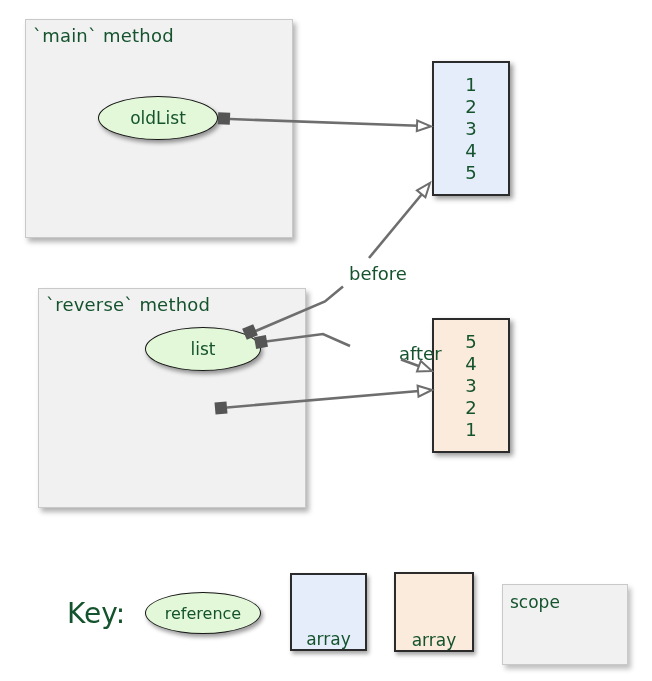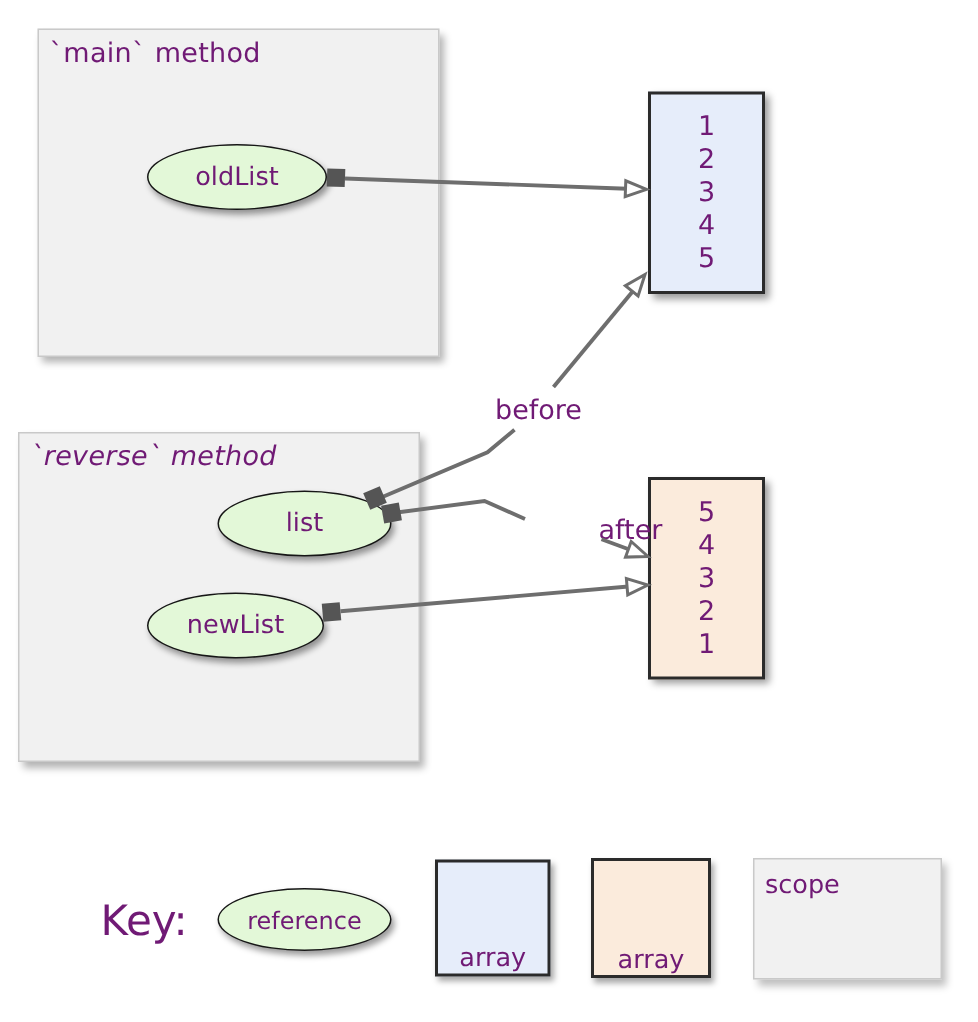--- a/index.html
+++ b/index.html
@@ -1,33 +1,33 @@
 <!DOCTYPE html>
 <html style="--scope_fill: #f1f1f1; --scope_border: #c9c9c9; --reference_fill: #e3f8d8; --array_blue_fill: #e6edfa; --array_orange_fill: #fbebdc; --array_border: #2b2b2b; --arrow_gray: #6e6e6e; --connector_gray: #555555; --text: #111111;"><head>
 <meta charset="utf-8">
 <style>
   html, body { margin:0; padding:0; background:#ffffff; }
   .canvas {
     position: relative;
     width: 652px; height: 681px;
     background: #ffffff;
     font-family: "DejaVu Sans", "Liberation Sans", sans-serif;
-    color: #701a75;
+    color: #14532d;
     overflow: hidden;
   }
   
   .scope-box {
     position: absolute;
     box-sizing: border-box;
     background: var(--scope_fill, #f1f1f1);
     border: 1px solid var(--scope_border, #c9c9c9);
     box-shadow: 3px 4px 5px rgba(0,0,0,0.30);
   }
   .scope-main    { left:25px; top:19px;  width:268px; height:219px; }
-  .scope-reverse { left:12px; top:288px; width:268px; height:220px;font-style:italic; }
+  .scope-reverse { left:38px; top:288px; width:268px; height:220px; }
   .scope-title { padding: 5px 0 0 7px; font-size: 18px; letter-spacing: 0.2px; }
 
   
   .ellipse {
     position: absolute;
     box-sizing: border-box;
     background: var(--reference_fill, #e3f8d8);
     border: 1.5px solid #161616;
     border-radius: 50%;
     display: flex; align-items: center; justify-content: center;
@@ -46,21 +46,21 @@
     border: 2px solid var(--array_border, #2b2b2b);
     box-shadow: 3px 3px 5px rgba(0,0,0,0.40);
     display: flex; align-items: center; justify-content: center;
   }
   .array-blue   { left:432px; top:61px;  background: var(--array_blue_fill, #e6edfa); }
   .array-orange { left:432px; top:318px; background: var(--array_orange_fill, #fbebdc); }
   .array-values { text-align: center; font-size: 18px; line-height: 22px; }
 
   
   .annot { position: absolute; font-size: 18px; }
-  .annot-before { left: 330px; top: 263px; }
+  .annot-before { left: 349px; top: 263px; }
   .annot-after  { left: 357px; top: 343px; margin-left: 42px; }
 
   
   .overlay { position:absolute; left:0; top:0; pointer-events:none; z-index:5; }
   .overlay line, .overlay polyline {
     stroke: var(--arrow_gray, #6e6e6e); stroke-width: 2.6; fill: none;
   }
   .overlay .head {
     fill: #ffffff; stroke: var(--arrow_gray, #6e6e6e); stroke-width: 2; stroke-linejoin: miter;
   }
@@ -72,21 +72,21 @@
   .key-box {
     position:absolute; box-sizing:border-box;
     border: 2px solid var(--array_border, #2b2b2b);
     box-shadow: 2px 3px 4px rgba(0,0,0,0.35);
     display:flex; align-items:flex-end; justify-content:center;
     font-size: 17px;
   }
   .key-blue   { left:290px; top:573px; width:77px; height:78px; background: var(--array_blue_fill, #e6edfa); }
   .key-orange { left:394px; top:572px; width:80px; height:80px; background: var(--array_orange_fill, #fbebdc); }
   .key-scope  {
-    left:502px; top:572px; width:126px; height:81px;
+    left:502px; top:584px; width:126px; height:81px;
     background: var(--scope_fill, #f1f1f1);
     border: 1px solid var(--scope_border, #c9c9c9);
     box-shadow: 3px 4px 5px rgba(0,0,0,0.25);
     align-items:flex-start; justify-content:flex-start;
     padding: 7px 0 0 7px;
     text-align: center;
   }
 </style>
 </head>
 <body>
@@ -98,23 +98,20 @@
   </div>
   <div class="scope-box scope-reverse">
     <div class="scope-title">`reverse` method</div>
   </div>
 
   <div class="ellipse ellipse-list">
     <span>list</span>
   </div>
   <div class="ellipse ellipse-oldlist">
     <span>oldList</span>
-  </div>
-  <div class="ellipse ellipse-newlist">
-    <span>newList</span>
   </div>
 
   <div class="array-box array-blue">
     <div class="array-values">
         <div>1</div>
         <div>2</div>
         <div>3</div>
         <div>4</div>
         <div>5</div>
       </div>

